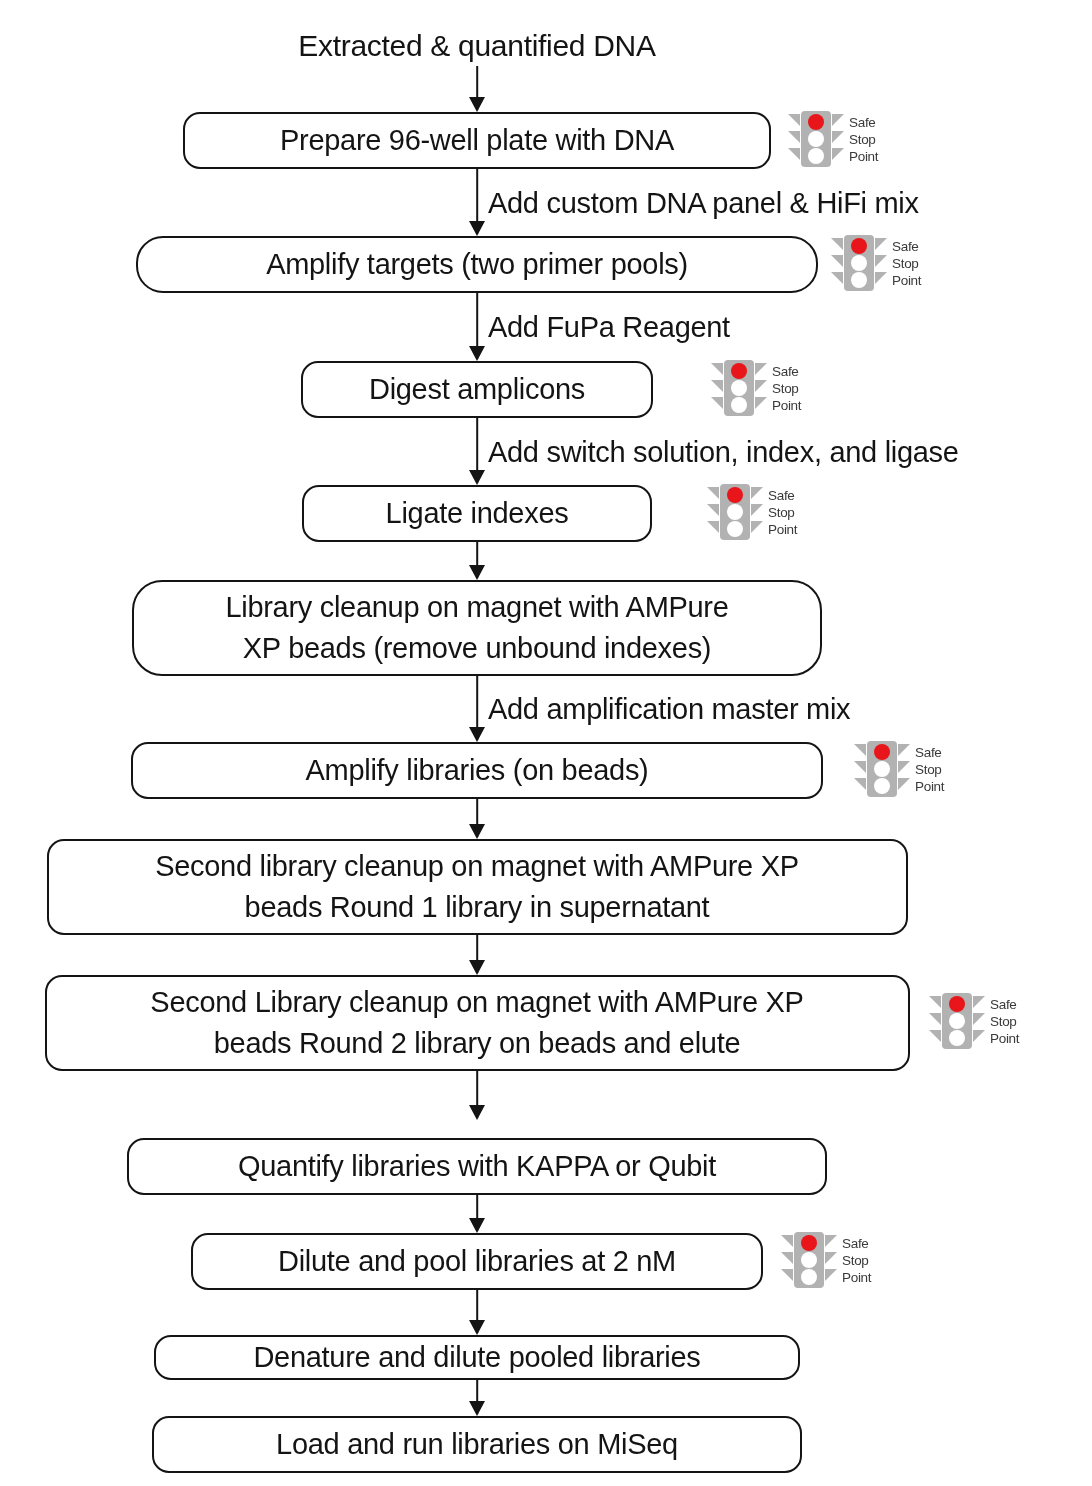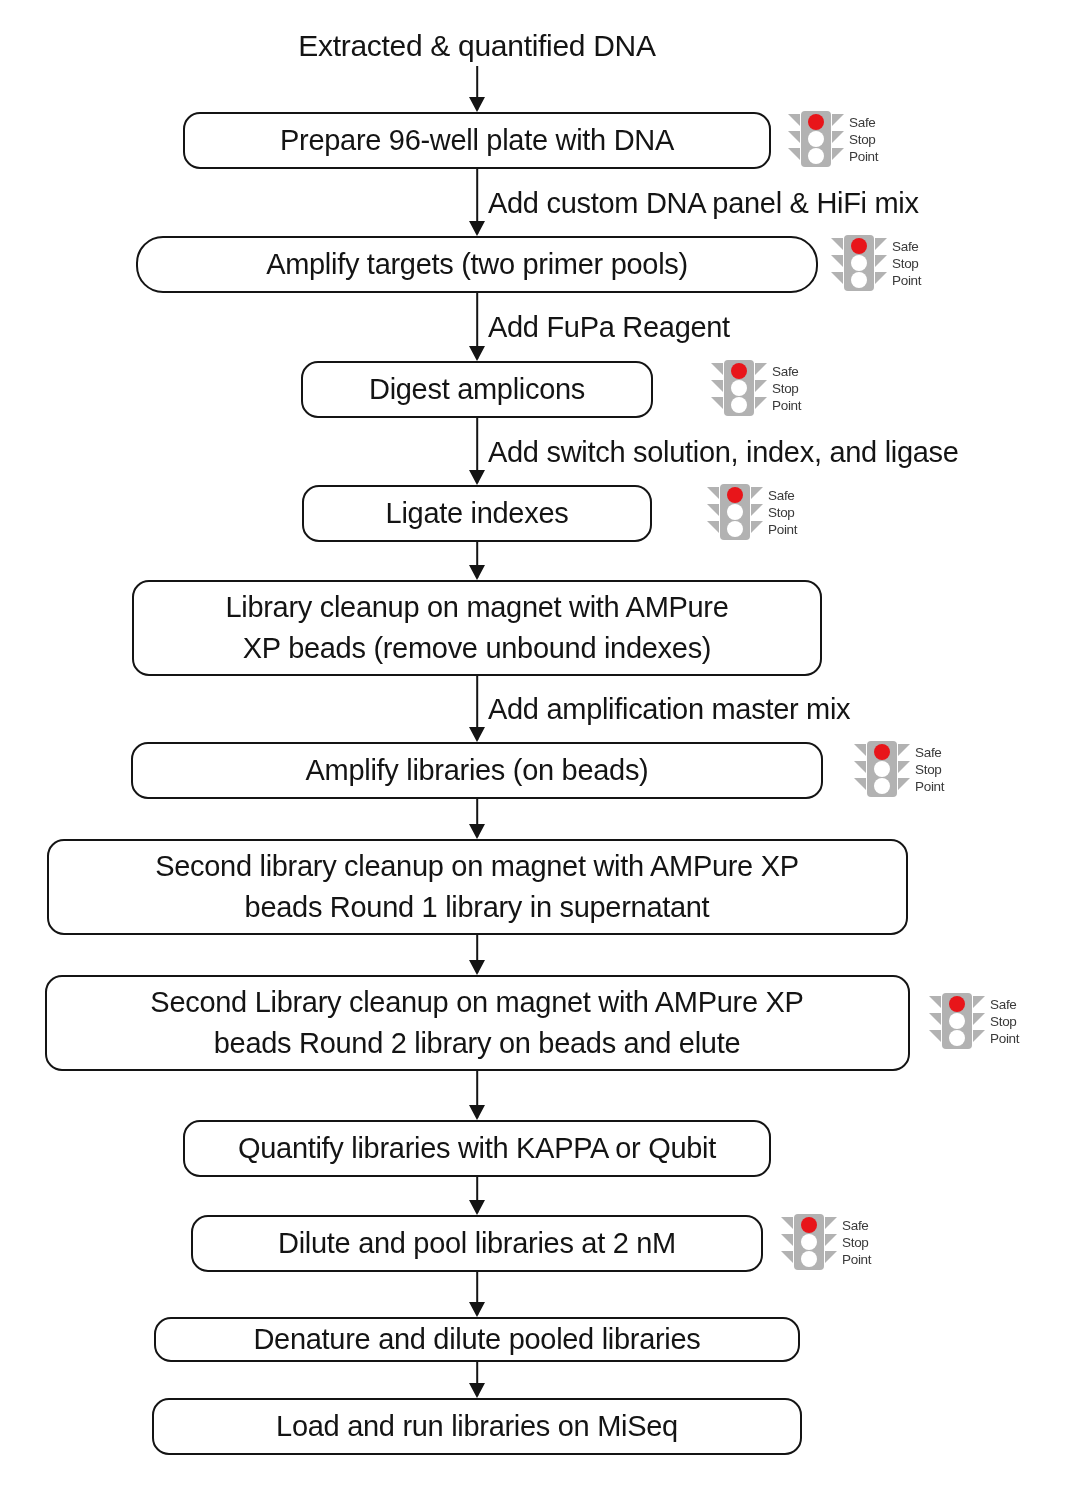--- a/index.html
+++ b/index.html
@@ -134,21 +134,21 @@
               <circle cx="33" cy="46" r="8" fill="#ffffff"></circle>
               <text x="66" y="17" fill="#3a3a3a">Safe</text>
               <text x="66" y="34" fill="#3a3a3a">Stop</text>
               <text x="66" y="51" fill="#3a3a3a">Point</text>
             </svg></span>
         </div>
         <div class="seg" style="height: 38px;">
           <span class="aline"></span>
           <span class="ahead"></span>
         </div>
-        <div class="box" style="width: 690px; height: 96px;">
+        <div class="box" style="width: 690px; height: 96px; border-radius: 30px;">
           <div class="bline">Library cleanup on magnet with AMPure</div>
           <div class="bline">XP beads (remove unbound indexes)</div>
         </div>
         <div class="seg" style="height: 66px;">
           <span class="aline"></span>
           <span class="ahead"></span>
           <span class="alabel">Add amplification master mix</span>
         </div>
         <div class="box" style="width: 692px; height: 57px;">
           <div class="bline">Amplify libraries (on beads)</div>
@@ -196,21 +196,21 @@
               <circle cx="33" cy="46" r="8" fill="#ffffff"></circle>
               <text x="66" y="17" fill="#3a3a3a">Safe</text>
               <text x="66" y="34" fill="#3a3a3a">Stop</text>
               <text x="66" y="51" fill="#3a3a3a">Point</text>
             </svg></span>
         </div>
         <div class="seg" style="height: 49px;">
           <span class="aline"></span>
           <span class="ahead"></span>
         </div>
-        <div class="box" style="width: 588px; height: 57px;">
+        <div class="box" style="width: 700px; height: 57px; margin-top: 18px;">
           <div class="bline">Quantify libraries with KAPPA or Qubit</div>
         </div>
         <div class="seg" style="height: 38px;">
           <span class="aline"></span>
           <span class="ahead"></span>
         </div>
         <div class="box" style="width: 572px; height: 57px;">
           <div class="bline">Dilute and pool libraries at 2 nM</div>
           <span class="ssp" style="margin-left:15px"><svg width="100" height="62" viewBox="0 0 100 62">
               <polygon points="5,4 17,4 17,16" fill="#b2b2b2"></polygon>

